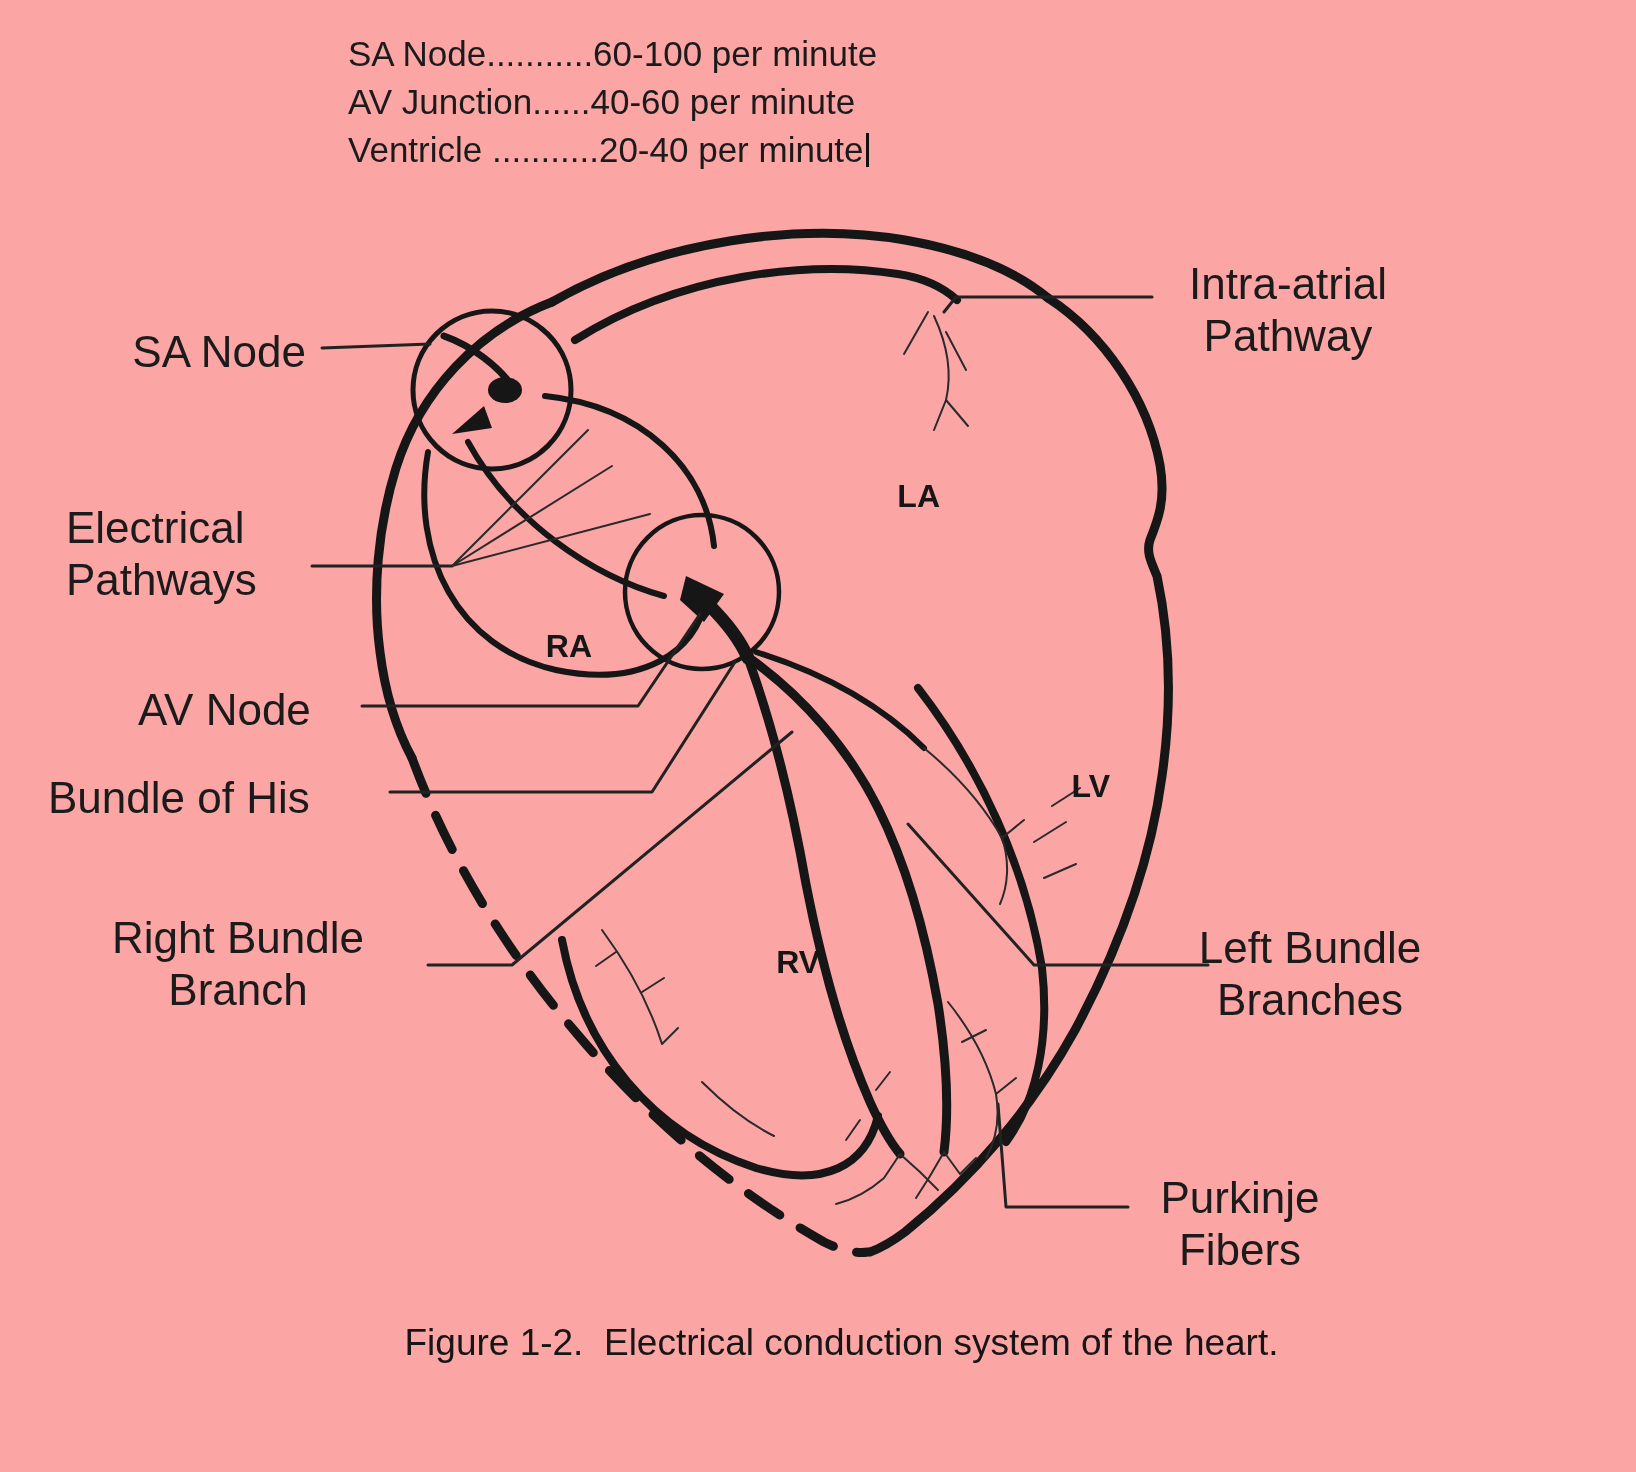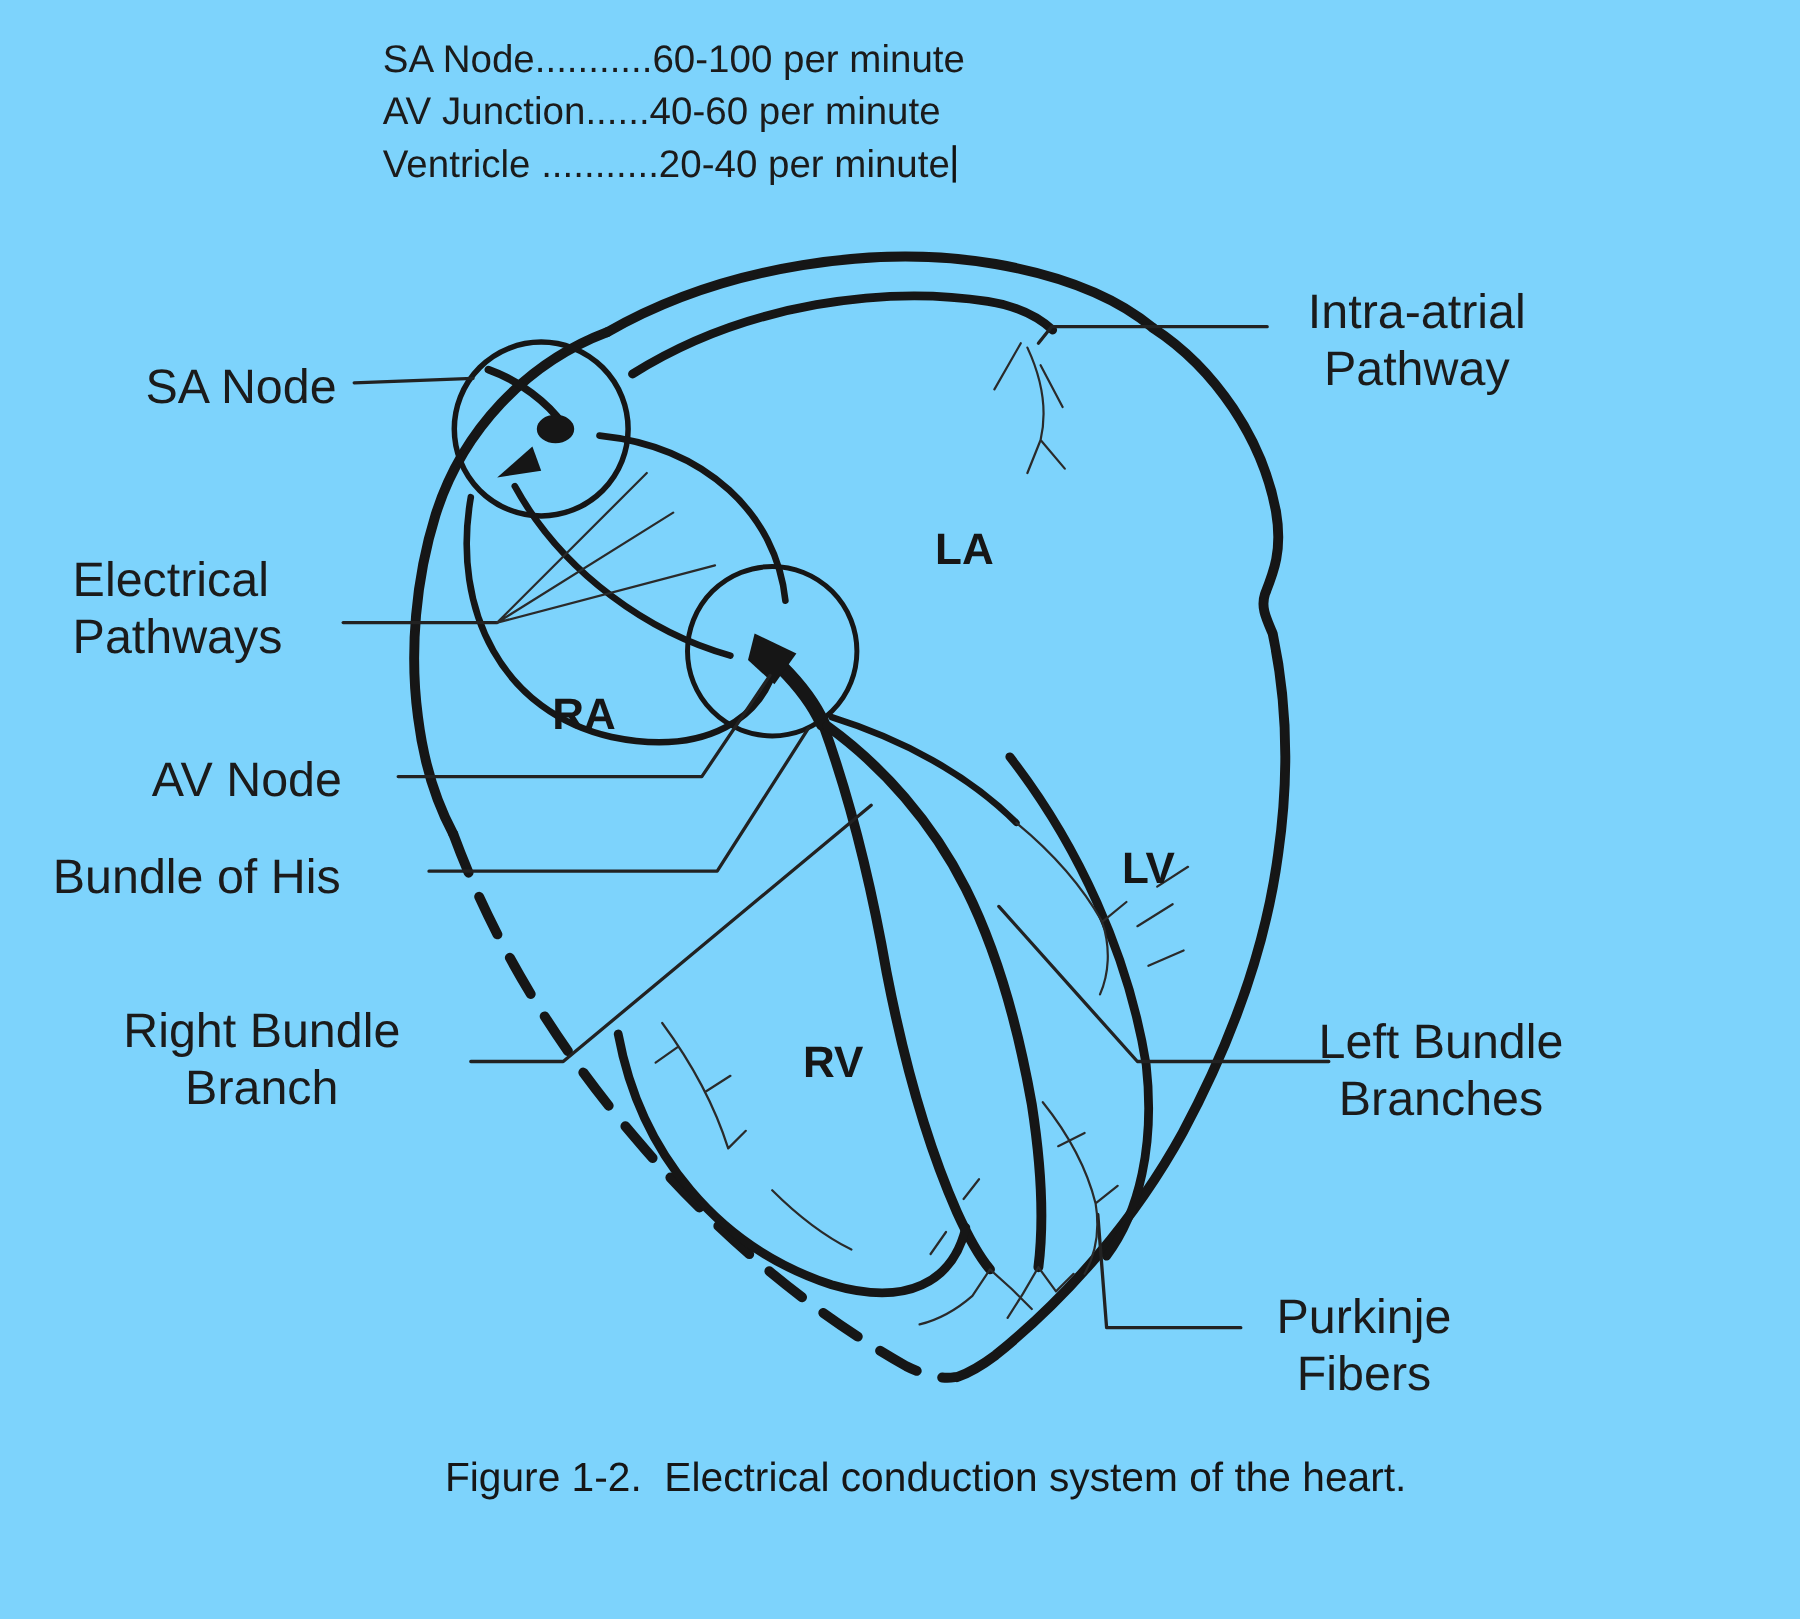--- a/index.html
+++ b/index.html
@@ -1,28 +1,28 @@
 <!DOCTYPE html>
 <html><head>
 <meta charset="utf-8">
 <style>
   html,body { margin:0; padding:0; background:#ffffff; }
   .page {
     position:relative; width:1636px; height:1472px;
-    background:#7dd3fc; overflow:hidden;
+    background:#fca5a5; overflow:hidden;
     font-family:"Liberation Sans", sans-serif; color:#1b1b1b;
   }
   .rates { position:absolute; left:348px; top:30px; font-size:35px; line-height:1.37; }
   .rate-line { white-space:pre; }
   .text-cursor { display:inline-block; width:3px; height:34px; background:#111; vertical-align:-5px; margin-left:2px; }
   .diagram { position:absolute; inset:0; }
   .diagram svg { position:absolute; inset:0; width:1636px; height:1472px; }
   .lbl { position:absolute; font-size:44px; line-height:1.18; color:#1b1b1b; }
   .center { text-align:center; }
-  .chamber { position:absolute; width:90px; text-align:left; font-size:40px; font-weight:bold; color:#161616; }
+  .chamber { position:absolute; width:90px; text-align:right; font-size:32px; font-weight:bold; color:#161616; }
   .caption { position:absolute; left:0; right:0; top:1322px; text-align:center; font-size:37px; white-space:pre; color:#161616;margin-left:47px; }
 </style>
 </head>
 <body>
 
 <div class="page">
 
   <div class="rates">
     <div class="rate-line"><span>SA Node...........60-100 per minute</span></div>
     <div class="rate-line"><span>AV Junction......40-60 per minute</span></div>

